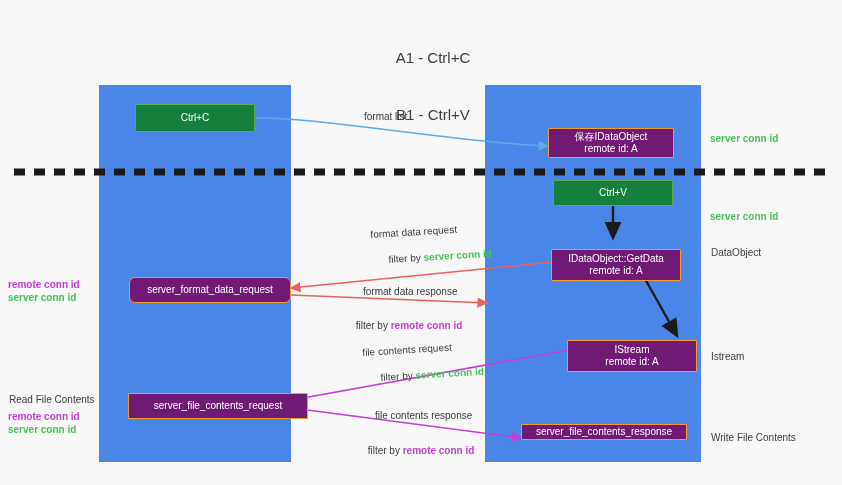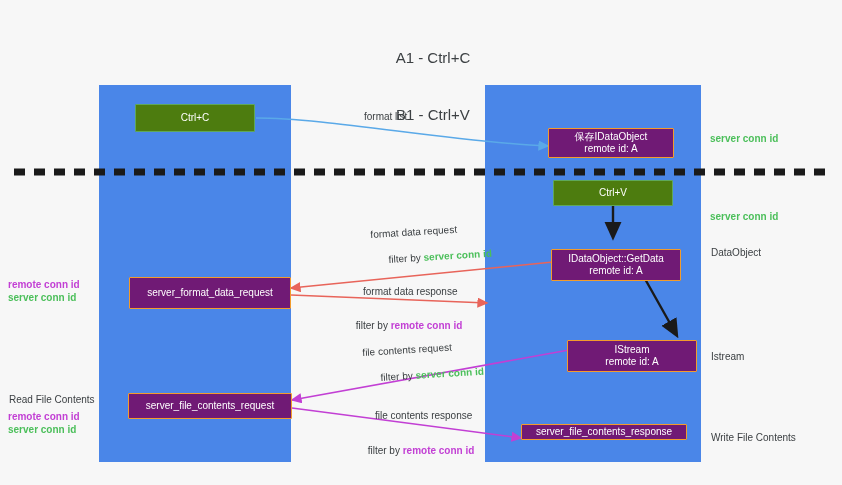--- a/index.html
+++ b/index.html
@@ -36,21 +36,21 @@
   
   .node{
     box-sizing:border-box;
     display:flex;align-items:center;justify-content:center;
     text-align:center;
     color:#ffffff;
     font-size:10px;line-height:12px;
     white-space:pre;
     border-radius:1px;
   }
-  .node.green{background:#4d7c0f;border:1px solid #5fa85a;}
+  .node.green{background:#15803d;border:1px solid #5fa85a;}
   .node.orange{background:#701a75;border:1px solid #f39c2c;}
 
   
   .lbl{font-size:10px;line-height:13px;white-space:pre;color:#3c4043;}
   .green-t{color:#4bbf5a;font-weight:bold;}
   .purple-t{color:#c23fd4;font-weight:bold;}
 
   svg.overlay{position:absolute;left:0;top:0;width:842px;height:485px;pointer-events:none;}
 </style>
 </head>
@@ -111,27 +111,27 @@
   <div class="abs node green" style="left:135px;top:104px;width:120px;height:28px;">Ctrl+C</div>
 
   <div class="abs node orange" style="left:548px;top:128px;width:126px;height:30px;">保存IDataObject
 remote id: A</div>
 
   <div class="abs node green" style="left:553px;top:180px;width:120px;height:26px;">Ctrl+V</div>
 
   <div class="abs node orange" style="left:551px;top:236px;width:130px;height:32px;margin-top:13px;">IDataObject::GetData
 remote id: A</div>
 
-  <div class="abs node orange" style="left:129px;top:277px;width:162px;height:32px;">server_format_data_request</div>
+  <div class="abs node orange" style="left:129px;top:277px;width:162px;height:26px;border-radius:6px;">server_format_data_request</div>
 
 
   <div class="abs node orange" style="left:567px;top:340px;width:130px;height:32px;">IStream
 remote id: A</div>
 
-  <div class="abs node orange" style="left:128px;top:393px;width:164px;height:26px;">server_file_contents_request</div>
+  <div class="abs node orange" style="left:128px;top:393px;width:180px;height:26px;">server_file_contents_request</div>
 
   <div class="abs node orange" style="left:521px;top:424px;width:166px;height:16px;">server_file_contents_response</div>
 
   <div class="abs lbl" style="left:364px;top:110px;">format list</div>
 
   <div class="abs" style="left:370px;top:228px;transform:rotate(-3.5deg);transform-origin:left top;">
     <div class="lbl">format data request</div>
     <div class="lbl">
       <span>filter by </span><span class="green-t">server conn id</span>
     </div>

